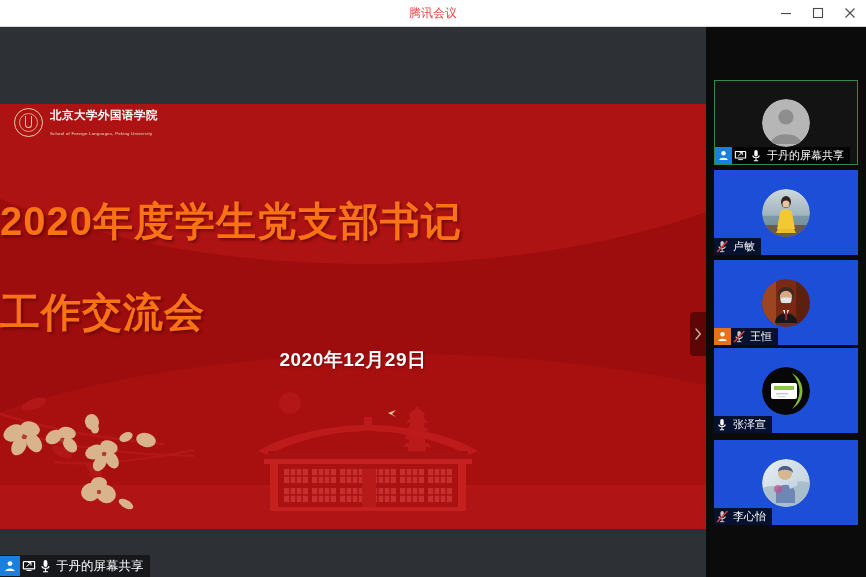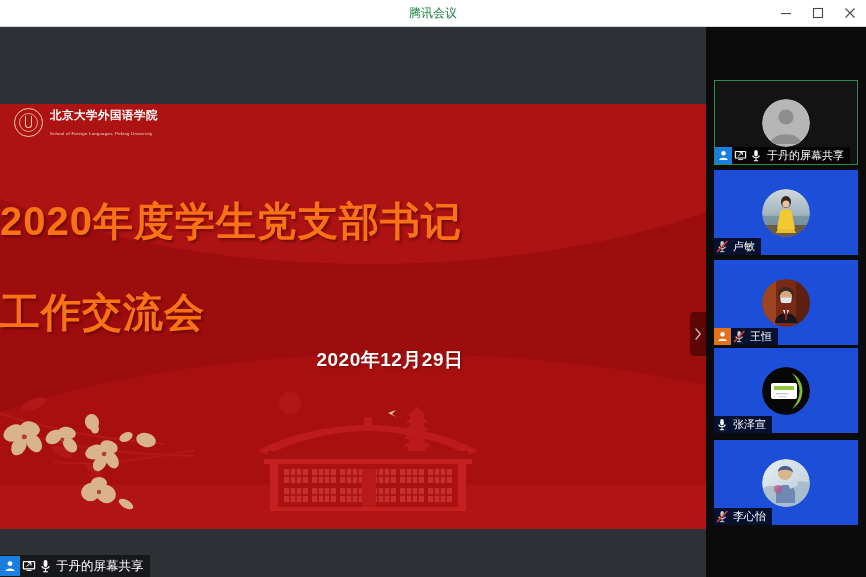--- a/index.html
+++ b/index.html
@@ -22,21 +22,21 @@
     background: #ffffff;
     border-bottom: 1px solid #d8d8d8;
     box-sizing: border-box;
   }
   #titlebar-text {
     position: absolute; left: 0; top: 0;
     width: 866px; height: 17px;
     line-height: 26px;
     text-align: center;
     font-size: 12px;
-    color: #15803d;
+    color: #ef4444;
     user-select: none;
   }
   .wbtn {
     position: absolute; top: 0;
     width: 32px; height: 26px;
     display: flex; align-items: center; justify-content: center;
   }
   .wbtn svg { display: block; }
   #btn-min { right: 64px; }
   #btn-max { right: 32px; }
@@ -141,21 +141,20 @@
   }
   #headline-l2 { font-size: 40px; margin-top: 44px; }
   #subdate {
     position: absolute; left: 0; top: 345px; width: 706px;
     text-align: center;
     color: #ffffff;
     font-weight: bold;
     font-size: 19px;
     letter-spacing: .5px;
     text-shadow: 1px 1px 3px rgba(70,0,0,.5);
-    margin-left: 37px;
   }
 
   
   #flowers { position: absolute; left: -6px; top: 288px; }
 
   
   #scenery { position: absolute; left: 240px; bottom: 0px; }
 
   
   #collapse-handle {

